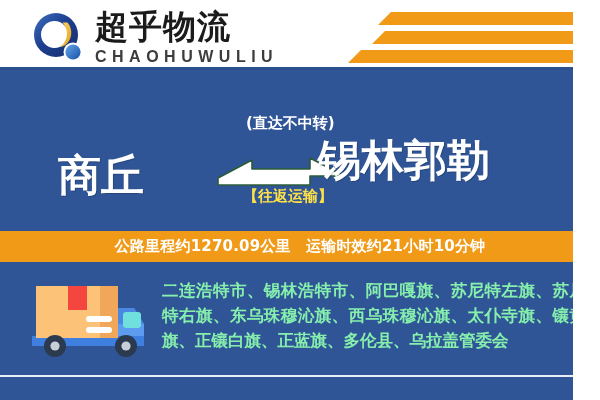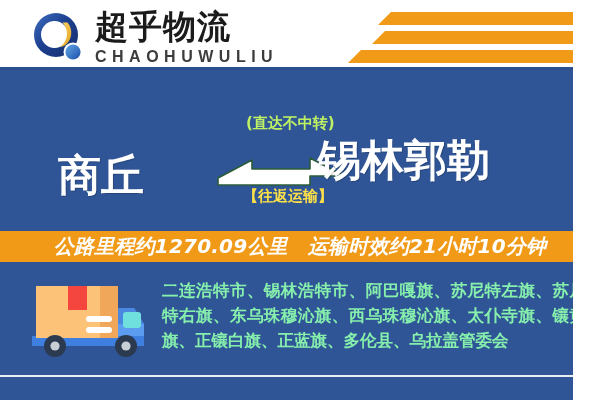--- a/index.html
+++ b/index.html
@@ -93,21 +93,21 @@
   }
   #city-origin { left: 58px; top: 81px; }
   #city-dest  { left: 318px; top: 66px; }
 
   #tag-direct {
     position: absolute;
     left: 246px; top: 44px;
     font-family: "DejaVu Sans", "Liberation Sans", sans-serif;
     font-size: 15px;
     font-weight: 700;
-    color: #bef264;
+    color: #ffffff;
     white-space: nowrap;
   }
   #tag-roundtrip {
     position: absolute;
     left: 243px; top: 117px;
     font-family: "DejaVu Sans", "Liberation Sans", sans-serif;
     font-size: 15px;
     font-weight: 700;
     color: #fde047;
     white-space: nowrap;
@@ -124,26 +124,25 @@
     position: absolute;
     left: 0; top: 231px;
     width: 600px; height: 31px;
     background: #f09a18;
     display: flex;
     align-items: center;
     justify-content: center;
   }
   #info-text {
     font-family: "DejaVu Sans", "Liberation Sans", sans-serif;
-    font-size: 20px;
+    font-size: 15px;
     font-weight: 700;
     color: #ffffff;
     white-space: nowrap;
     letter-spacing: 0.2px;
-    font-style: italic;
   }
 
   
   #coverage-area {
     position: absolute;
     left: 0; top: 262px;
     width: 600px; height: 113px;
     background: #2f5597;
   }
   #truck-icon {

